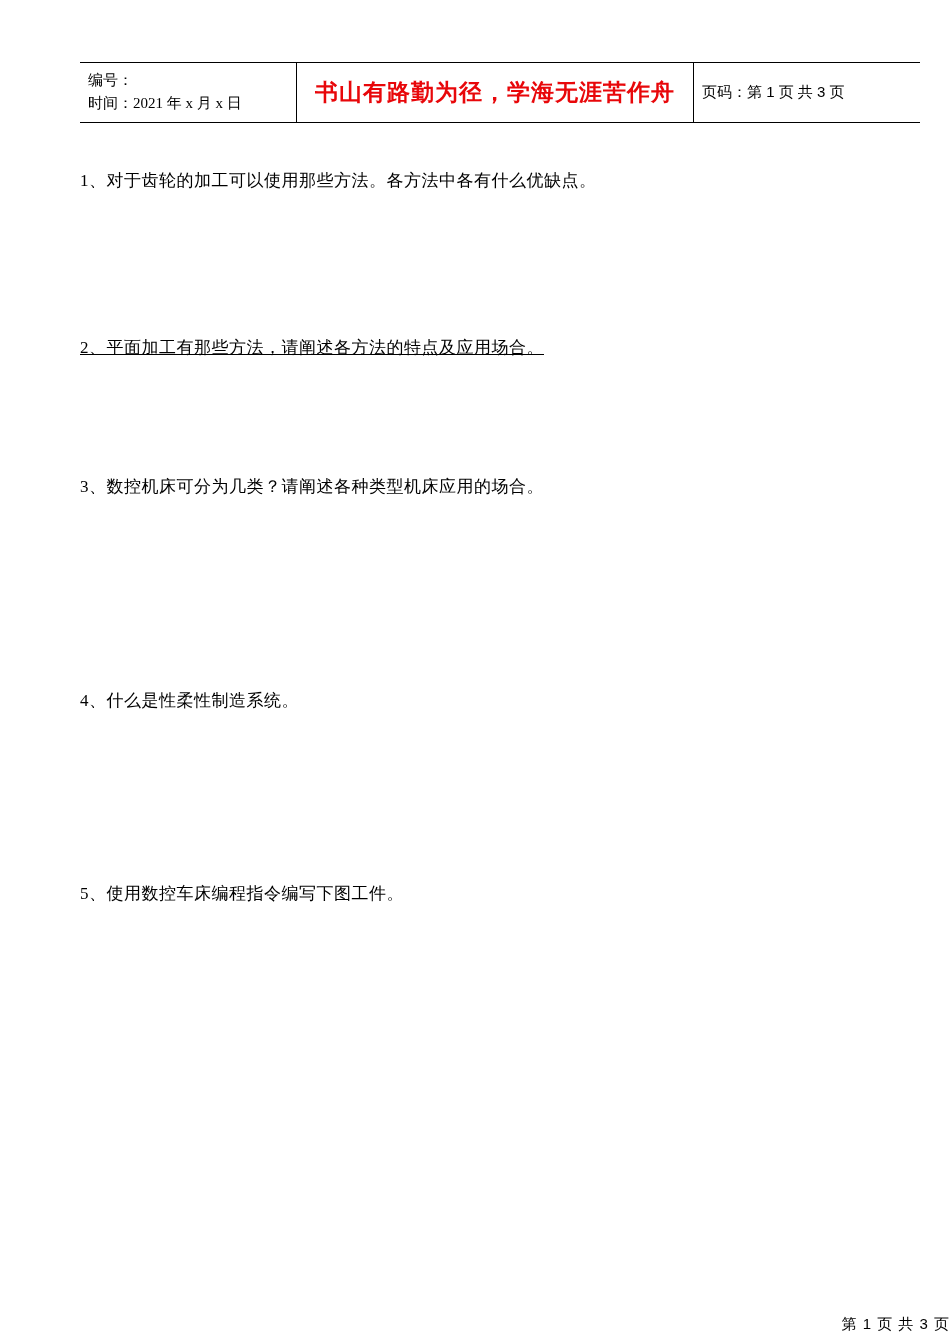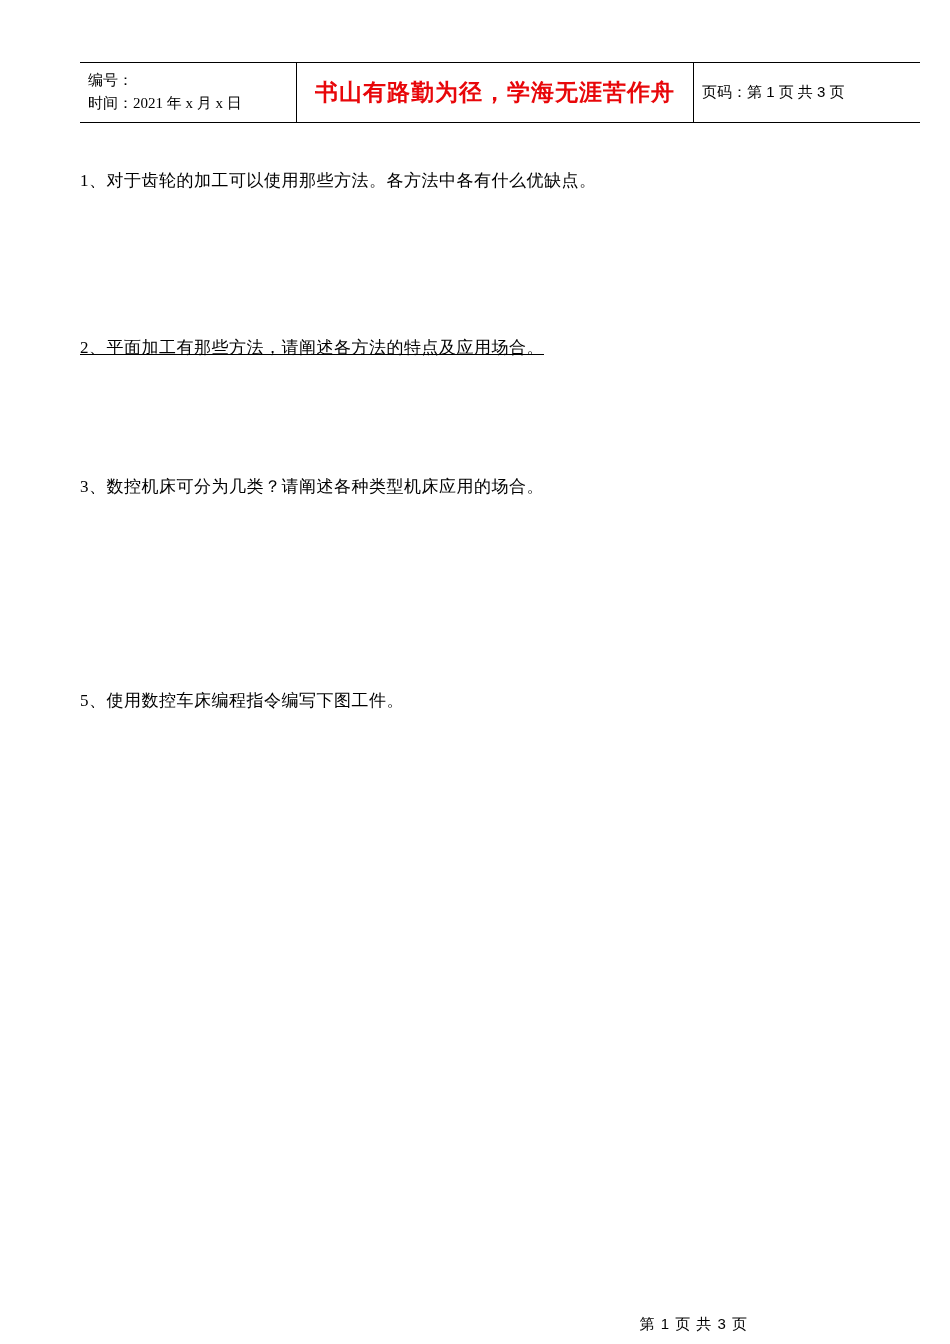--- a/index.html
+++ b/index.html
@@ -86,21 +86,20 @@
   .q-gap-4 { margin-bottom: 166px; }
   .q-gap-5 { margin-bottom: 12px; }
 
   
   .footer {
     position: absolute;
     left: 0;
     right: 0;
     bottom: 72px;
     text-align: right;
-    padding-right: 202px;
     font-family: "Liberation Sans", sans-serif;
     font-size: 15px;
     letter-spacing: 1px;
   }
 </style>
 </head>
 <body>
 
 <div class="page">
 
@@ -115,18 +114,19 @@
       <td class="cell-right">页码：第 1 页 共 3 页</td>
     </tr>
   </tbody>
     </table>
 
 
   <div class="questions">
     <div class="question q-gap-1">1、对于齿轮的加工可以使用那些方法。各方法中各有什么优缺点。</div>
     <div class="question q-gap-2">2、平面加工有那些方法，请阐述各方法的特点及应用场合。</div>
     <div class="question q-gap-3">3、数控机床可分为几类？请阐述各种类型机床应用的场合。</div>
+    <div class="question q-gap-4">4、什么是性柔性制造系统。</div>
     <div class="question q-gap-5">5、使用数控车床编程指令编写下图工件。</div>
   </div>
 
   <div class="footer">第 1 页  共 3 页</div>
 
 </div>
 
 </body></html>

